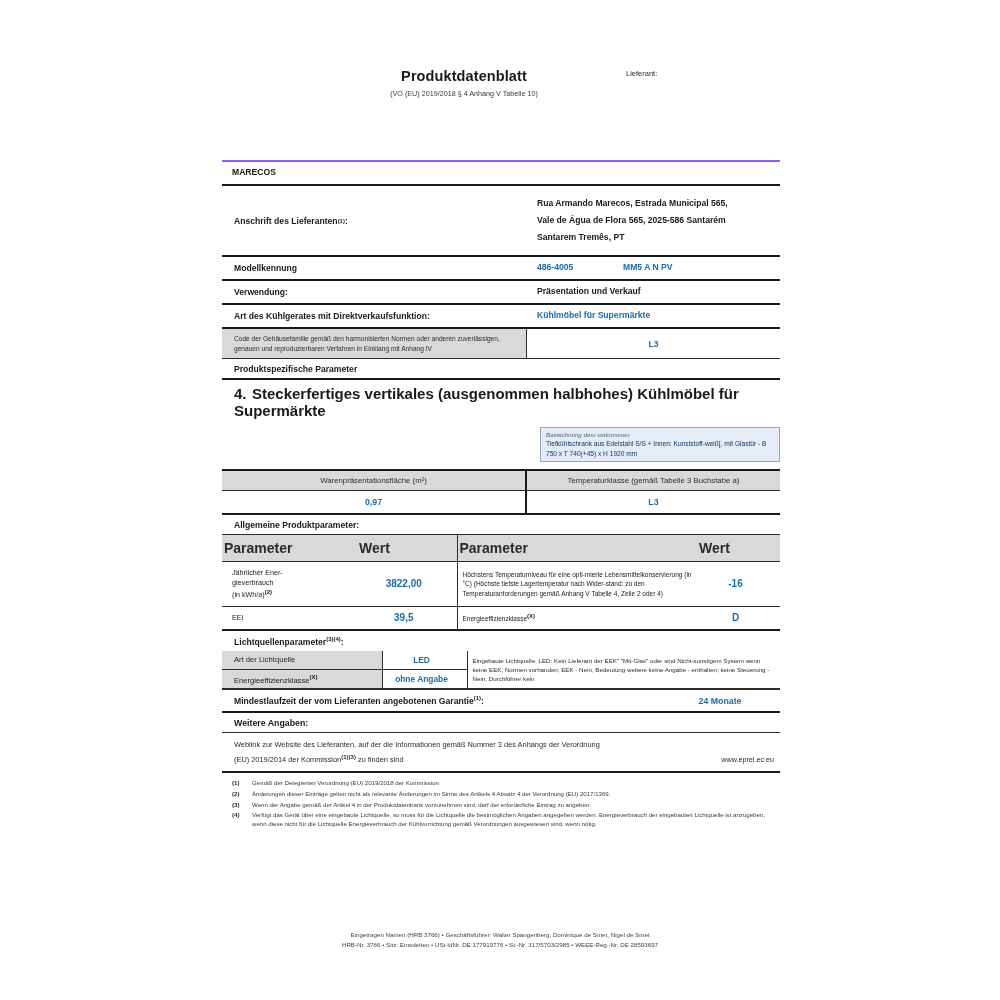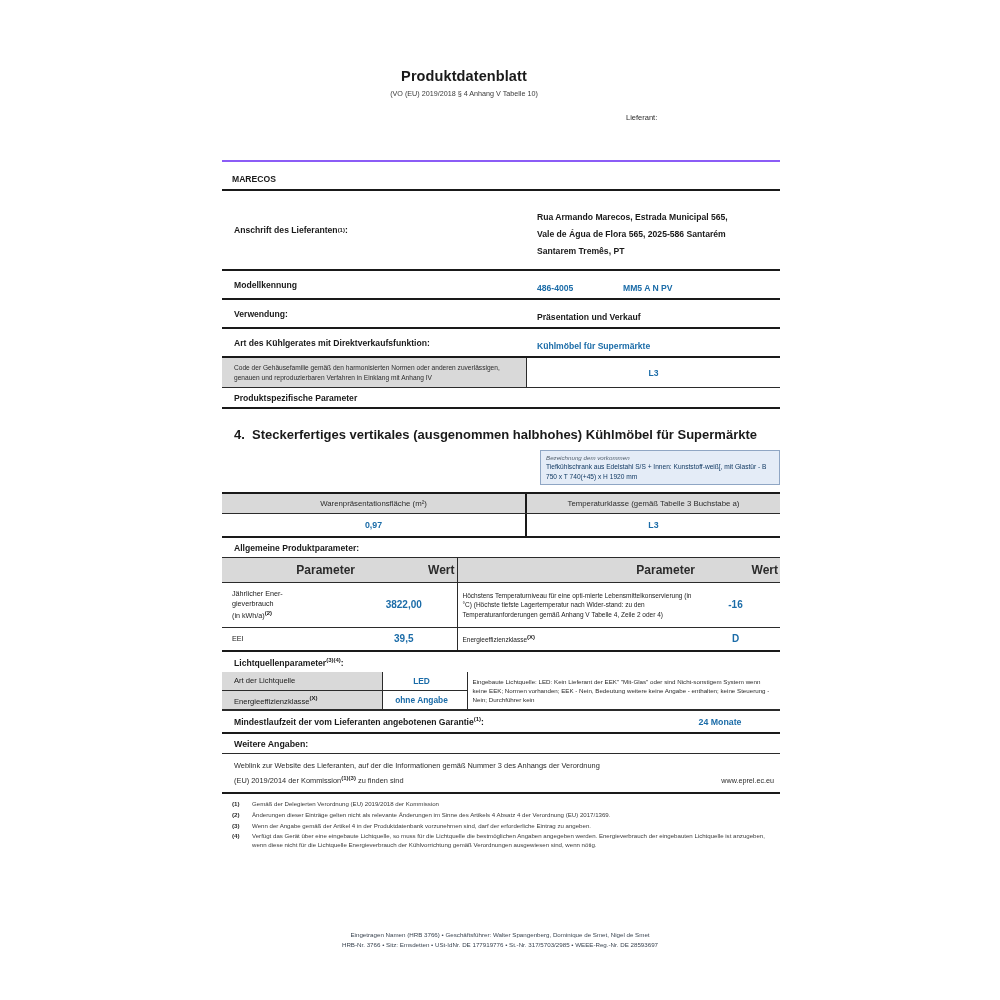--- a/index.html
+++ b/index.html
@@ -52,21 +52,20 @@
     text-align: center;
     font-size: 7.2px;
     color: #3a3a3a;
   }
   .brand-label {
     position: absolute;
     left: 404px;
     top: 9px;
     font-size: 7.5px;
     color: #2b2b2b;
-    margin-top: 44px;
   }
   .logo-wrap {
     position: absolute;
     left: 398px;
     top: 22px;
     width: 160px;
     height: 56px;
   }
   .logo-mark {
     position: absolute;
@@ -116,21 +115,21 @@
     padding: 5px 6px 5px 12px;
     font-size: 8.6px;
     font-weight: bold;
     color: #1a1a1a;
     display: flex;
     align-items: center;
   }
   .cell-r {
     flex: 1;
     box-sizing: border-box;
-    padding: 12px 6px 5px 10px;
+    padding: 3px 6px 5px 10px;
     font-size: 8.6px;
     font-weight: bold;
     color: #1b6ca8;
     display: flex;
     align-items: center;
   }
   .cell-r.dark { color: #1a1a1a; }
   .sup { font-size: 6px; vertical-align: super; font-weight: bold; }
 
   .addr-line { display: block; line-height: 17px; }
@@ -163,22 +162,22 @@
   }
 
   .section-label {
     padding: 5px 0 4px 12px;
     font-size: 8.6px;
     font-weight: bold;
     border-bottom: 2px solid #1a1a1a;
   }
   .section-label.plain { border-bottom: none; }
   .band-title {
-    padding: 18px 0 6px 12px;
-    font-size: 13px;
+    padding: 5px 0 6px 12px;
+    font-size: 15px;
     font-weight: bold;
     border-bottom: none;
   }
   .band-title .num { display: inline-block; width: 18px; }
 
   
   .cbrow {
     position: relative;
     height: 44px;
     border-bottom: 2px solid #1a1a1a;
@@ -250,25 +249,25 @@
   .vb-1 { width: 305px; border-right: 2px solid #1a1a1a; }
   .vb-2 { flex: 1; }
 
   
   .ptable { width: 100%; border-collapse: collapse; table-layout: fixed; }
   .ptable th {
     background: #d9d9d9;
     border: 1px solid #2b2b2b;
     border-left: none;
     border-right: none;
-    font-size: 12px;
+    font-size: 14px;
     font-weight: bold;
     color: #2b2b2b;
     padding: 5px 2px;
-    text-align: right;
+    text-align: left;
   }
   .ptable th.sep, .ptable td.sep { border-right: 1px solid #2b2b2b; }
   .ptable td {
     border-bottom: 1px solid #2b2b2b;
     font-size: 7.2px;
     padding: 6px 6px 6px 10px;
     vertical-align: middle;
     color: #1a1a1a;
     line-height: 9.8px;
   }

